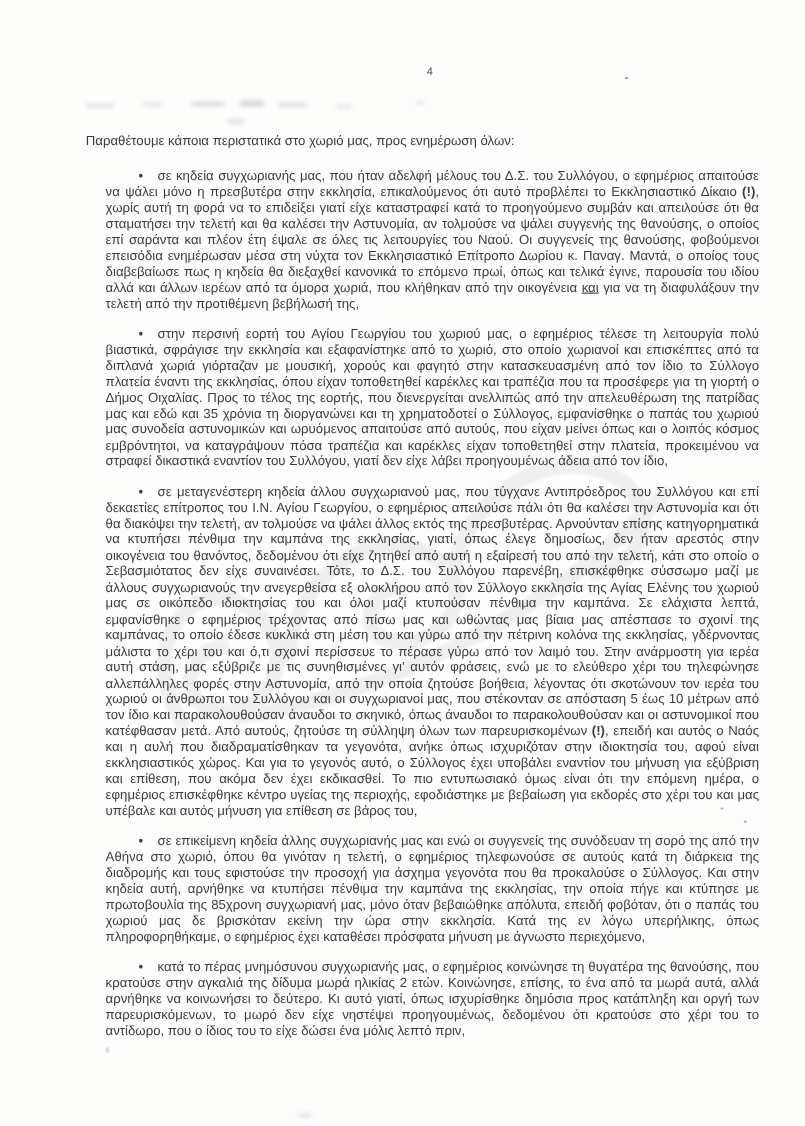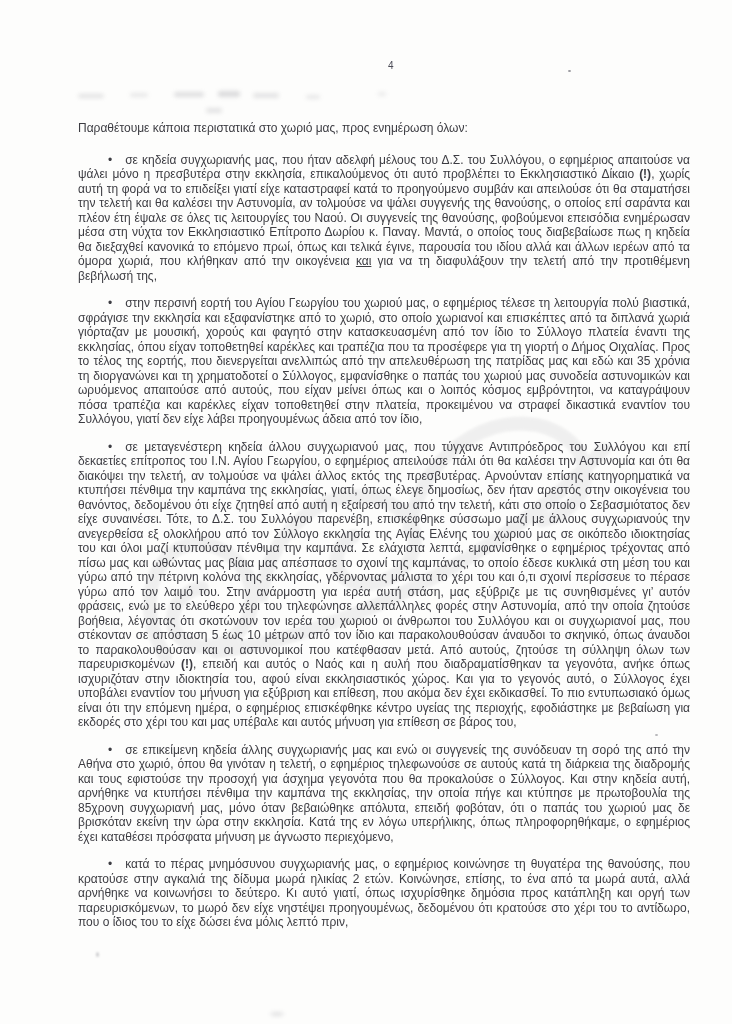--- a/index.html
+++ b/index.html
@@ -54,21 +54,21 @@
     top: 121px;
     left: 78px;
     width: 612px;
     font-size: 12px;
     line-height: 14.5px;
   }
   .content p {
     margin: 0 0 14px 0;
     text-align: justify;
   }
-  .content p.bullet-para { text-indent: 30px; margin-bottom: 13px; }
+  .content p.bullet-para { text-indent: 30px; margin-bottom: 13px; margin-left: 18px; }
   .content p .bullet { margin-right: 13px; }
   .content .b { font-weight: bold; }
   .content .u { text-decoration: underline; }
   .intro { margin-bottom: 17px !important; }
 </style>
 </head>
 <body>
 
 <div class="page">
 

